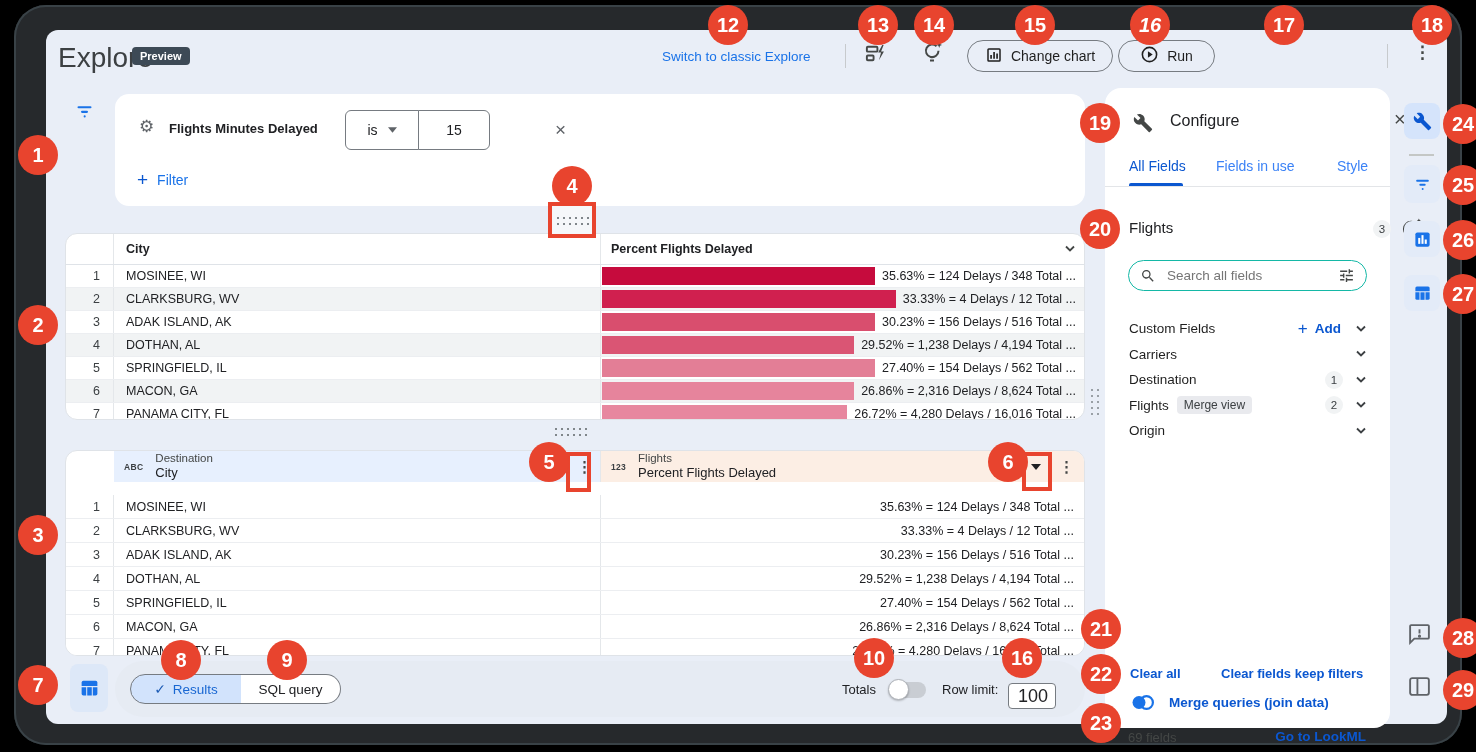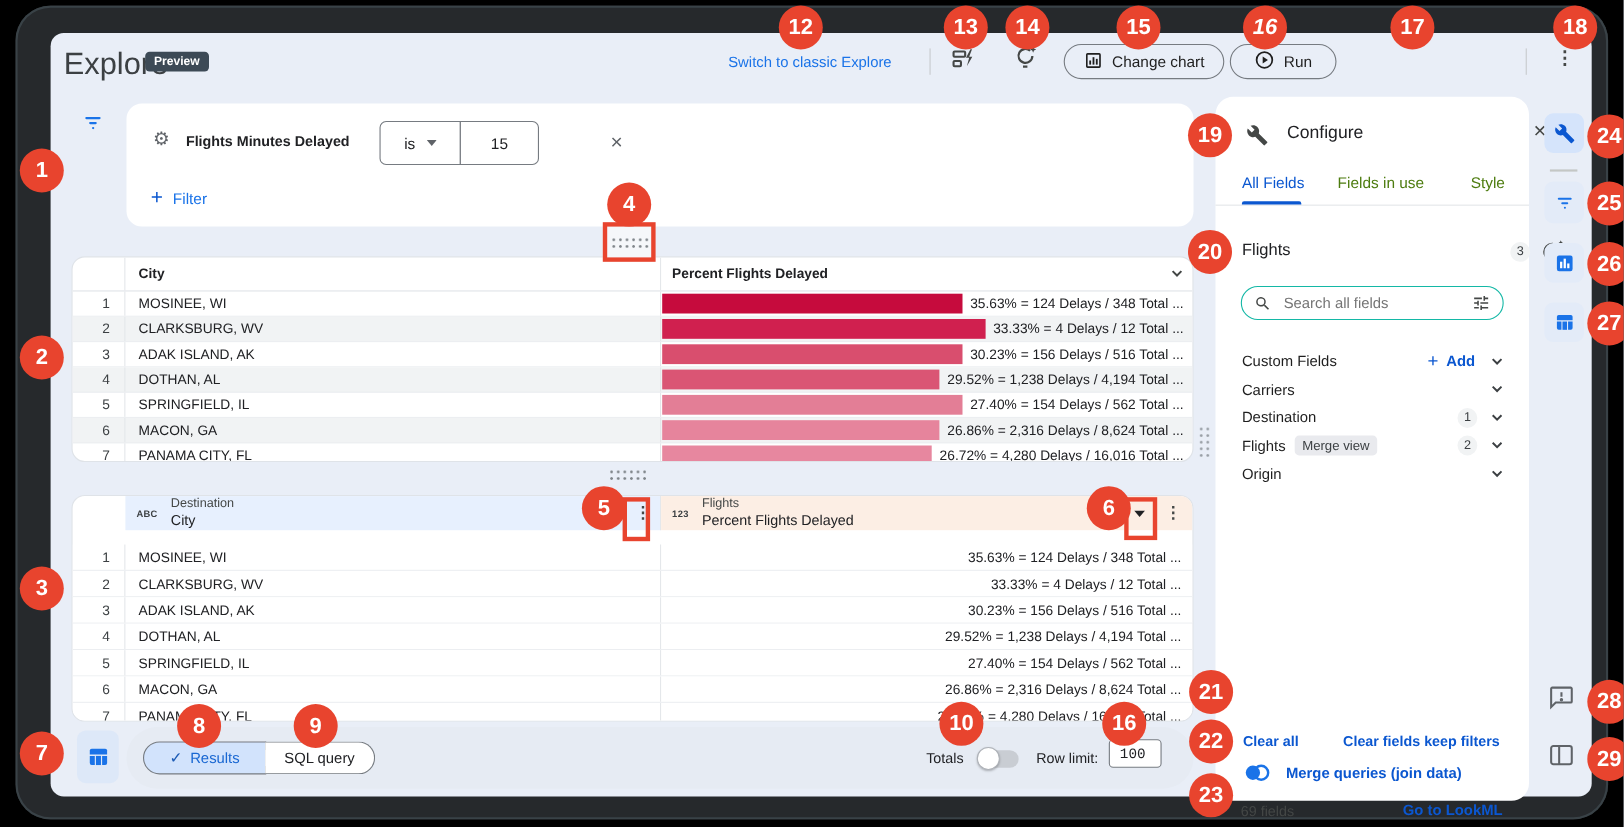--- a/index.html
+++ b/index.html
@@ -36,21 +36,21 @@
   .hcell-group{font-size:11.5px;color:#444746;line-height:1.25;}
   .hcell-field{font-size:13px;color:#202124;line-height:1.3;}
   .typeicon{font-size:8.5px;font-weight:bold;color:#3c4043;letter-spacing:.3px;}
   .dots-h{width:35px;height:11px;background-image:radial-gradient(#80868b 1.1px,transparent 1.3px);background-size:6px 6px;}
   .dots-v{width:11px;height:29px;background-image:radial-gradient(#9aa0a6 1.1px,transparent 1.3px);background-size:6px 6px;}
   .hlbox{border:4px solid #e8442e;box-sizing:border-box;}
   .callout{position:absolute;width:40px;height:40px;border-radius:50%;background:#e8442e;color:#fff;
            display:flex;align-items:center;justify-content:center;font-size:20px;font-weight:bold;z-index:50;}
   .seg{display:flex;align-items:center;justify-content:center;gap:7px;height:30px;box-sizing:border-box;
        border:1px solid #767b81;font-size:13.5px;cursor:pointer;}
-  .panel-tab{font-size:14px;font-weight:500;color:#4d7c0f;cursor:pointer;}
+  .panel-tab{font-size:14px;font-weight:500;color:#3b82f6;cursor:pointer;}
   .panel-tab.active{color:#0b57d0;}
   .cntbadge{min-width:18px;height:18px;border-radius:9px;background:#f1f3f4;display:flex;align-items:center;
             justify-content:center;font-size:11.5px;color:#3c4043;}
   .fieldrow{position:absolute;left:24px;width:238px;height:25px;display:flex;align-items:center;}
   .fieldrow .lbl{font-size:13.5px;color:#1f1f1f;}
   .bv-badge{background:#e9eaee;color:#3c4043;font-size:12px;border-radius:4px;padding:2px 7px;margin-left:8px;}
   .blink{color:#0b57d0;font-size:13px;font-weight:bold;cursor:pointer;}
   .tile{border-radius:8px;background:#e3ebf8;display:flex;align-items:center;justify-content:center;cursor:pointer;}
   .toggle{width:36px;height:16px;border-radius:9px;background:#c9cdd3;position:relative;cursor:pointer;}
   .toggle .knob{position:absolute;left:-2px;top:-3px;width:21px;height:21px;border-radius:50%;background:#fff;
@@ -286,21 +286,21 @@
         <span>Results</span>
       </div>
       <div class="abs seg" style="left:126px;top:13px;width:100px;background:#fff;border-radius:0 15px 15px 0;border-left:none;color:#202124;">
         <span>SQL query</span>
       </div>
       <span class="abs" style="left:727px;top:21px;font-size:13px;color:#202124;">Totals</span>
       <div class="abs toggle" style="left:775px;top:21px;">
           <div class="knob"></div>
         </div>
       <span class="abs" style="left:827px;top:21px;font-size:13px;color:#202124;">Row limit:</span>
-      <input class="abs" style="left: 893px; top: 11px; width: 48px; height: 26px; border: 1px solid rgb(118, 123, 129); border-radius: 4px; font-size: 13px; color: rgb(32, 33, 36); padding: 0px 0px 0px 9px; box-sizing: border-box; font-family: Liberation Mono, monospace;" value="100">
+      <input class="abs" style="left: 893px; top: 22px; width: 48px; height: 26px; border: 1px solid rgb(118, 123, 129); border-radius: 4px; font-size: 18px; color: rgb(32, 33, 36); padding: 0px 0px 0px 9px; box-sizing: border-box; font-family: Liberation Sans, sans-serif;" value="100">
     </div>
 
     <div class="abs dots-v" style="left:1043px;top:357px;"></div>
 
     <div class="abs" style="left:1059px;top:58px;width:285px;height:640px;background:#fff;border-radius:16px;">
       <span class="abs" style="left:28px;top:25px;">
         <svg width="20" height="20" viewBox="0 0 24 24" fill="#444746">
             <path d="M22.7 19l-9.1-9.1c.9-2.3.4-5-1.5-6.9-2-2-5-2.4-7.4-1.3L9 6 6 9 1.6 4.7C.4 7.1.9 10.1 2.9 12.1c1.9 1.9 4.6 2.4 6.9 1.5l9.1 9.1c.4.4 1 .4 1.4 0l2.3-2.3c.5-.4.5-1.1.1-1.4z"></path>
           </svg>
       </span>

